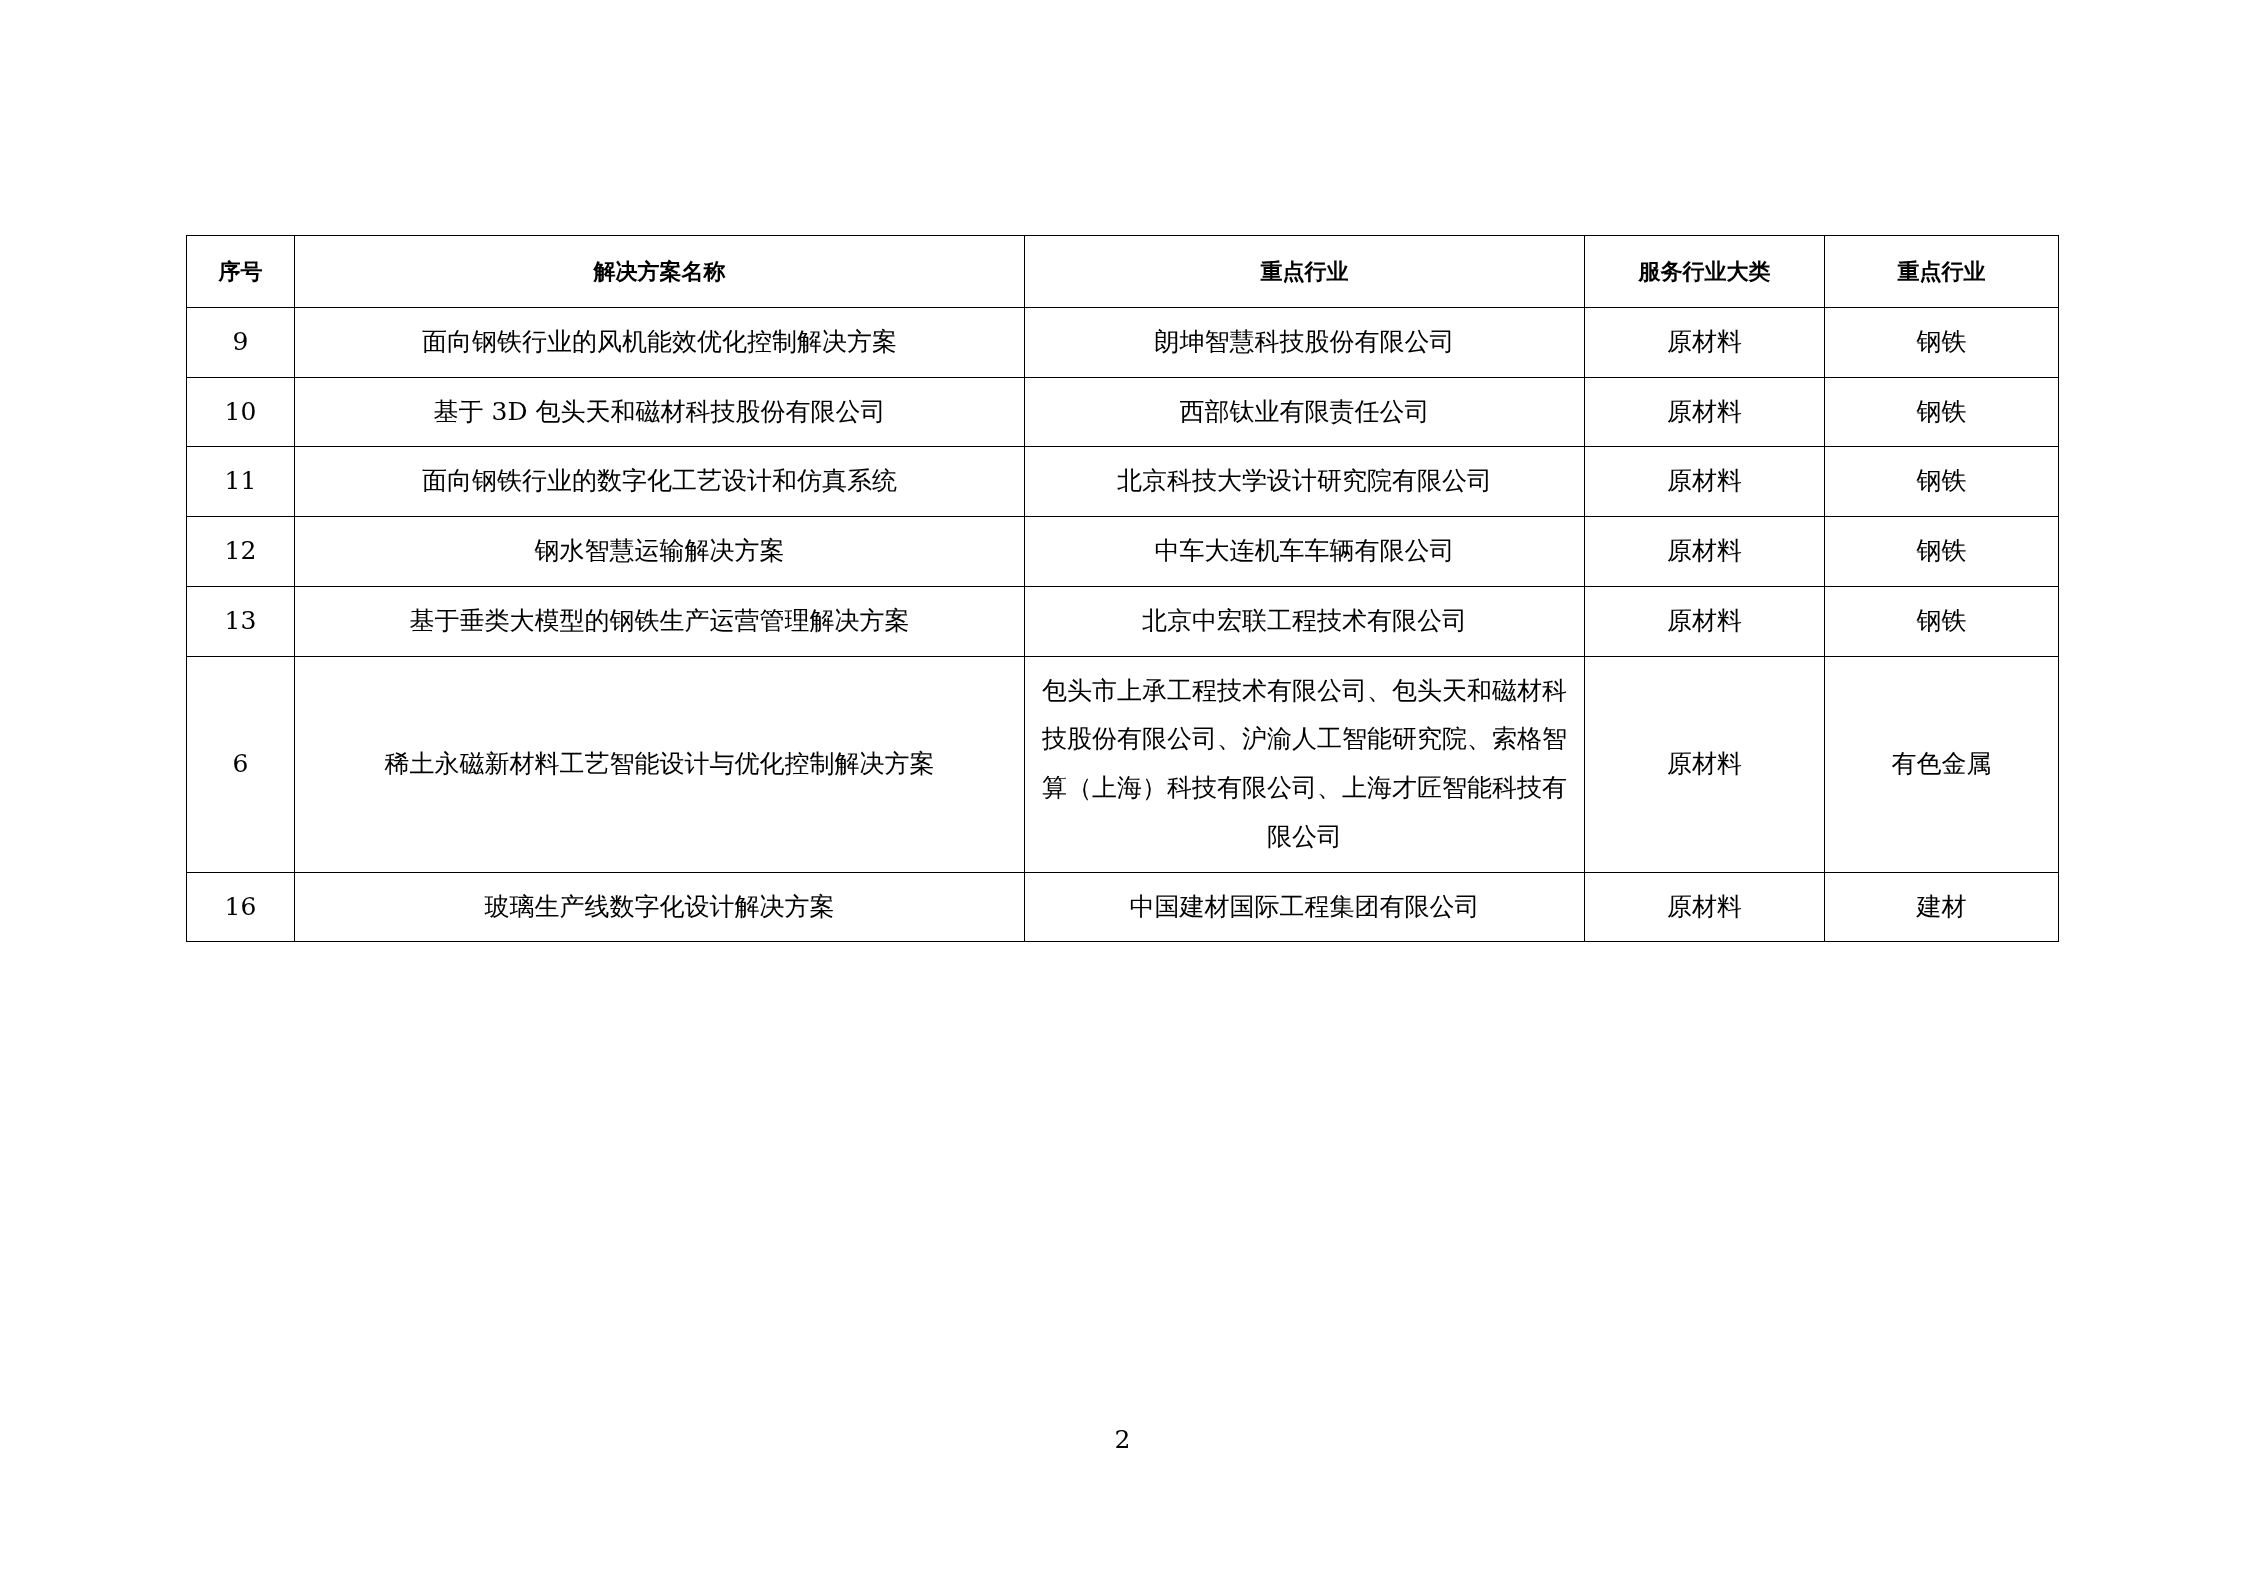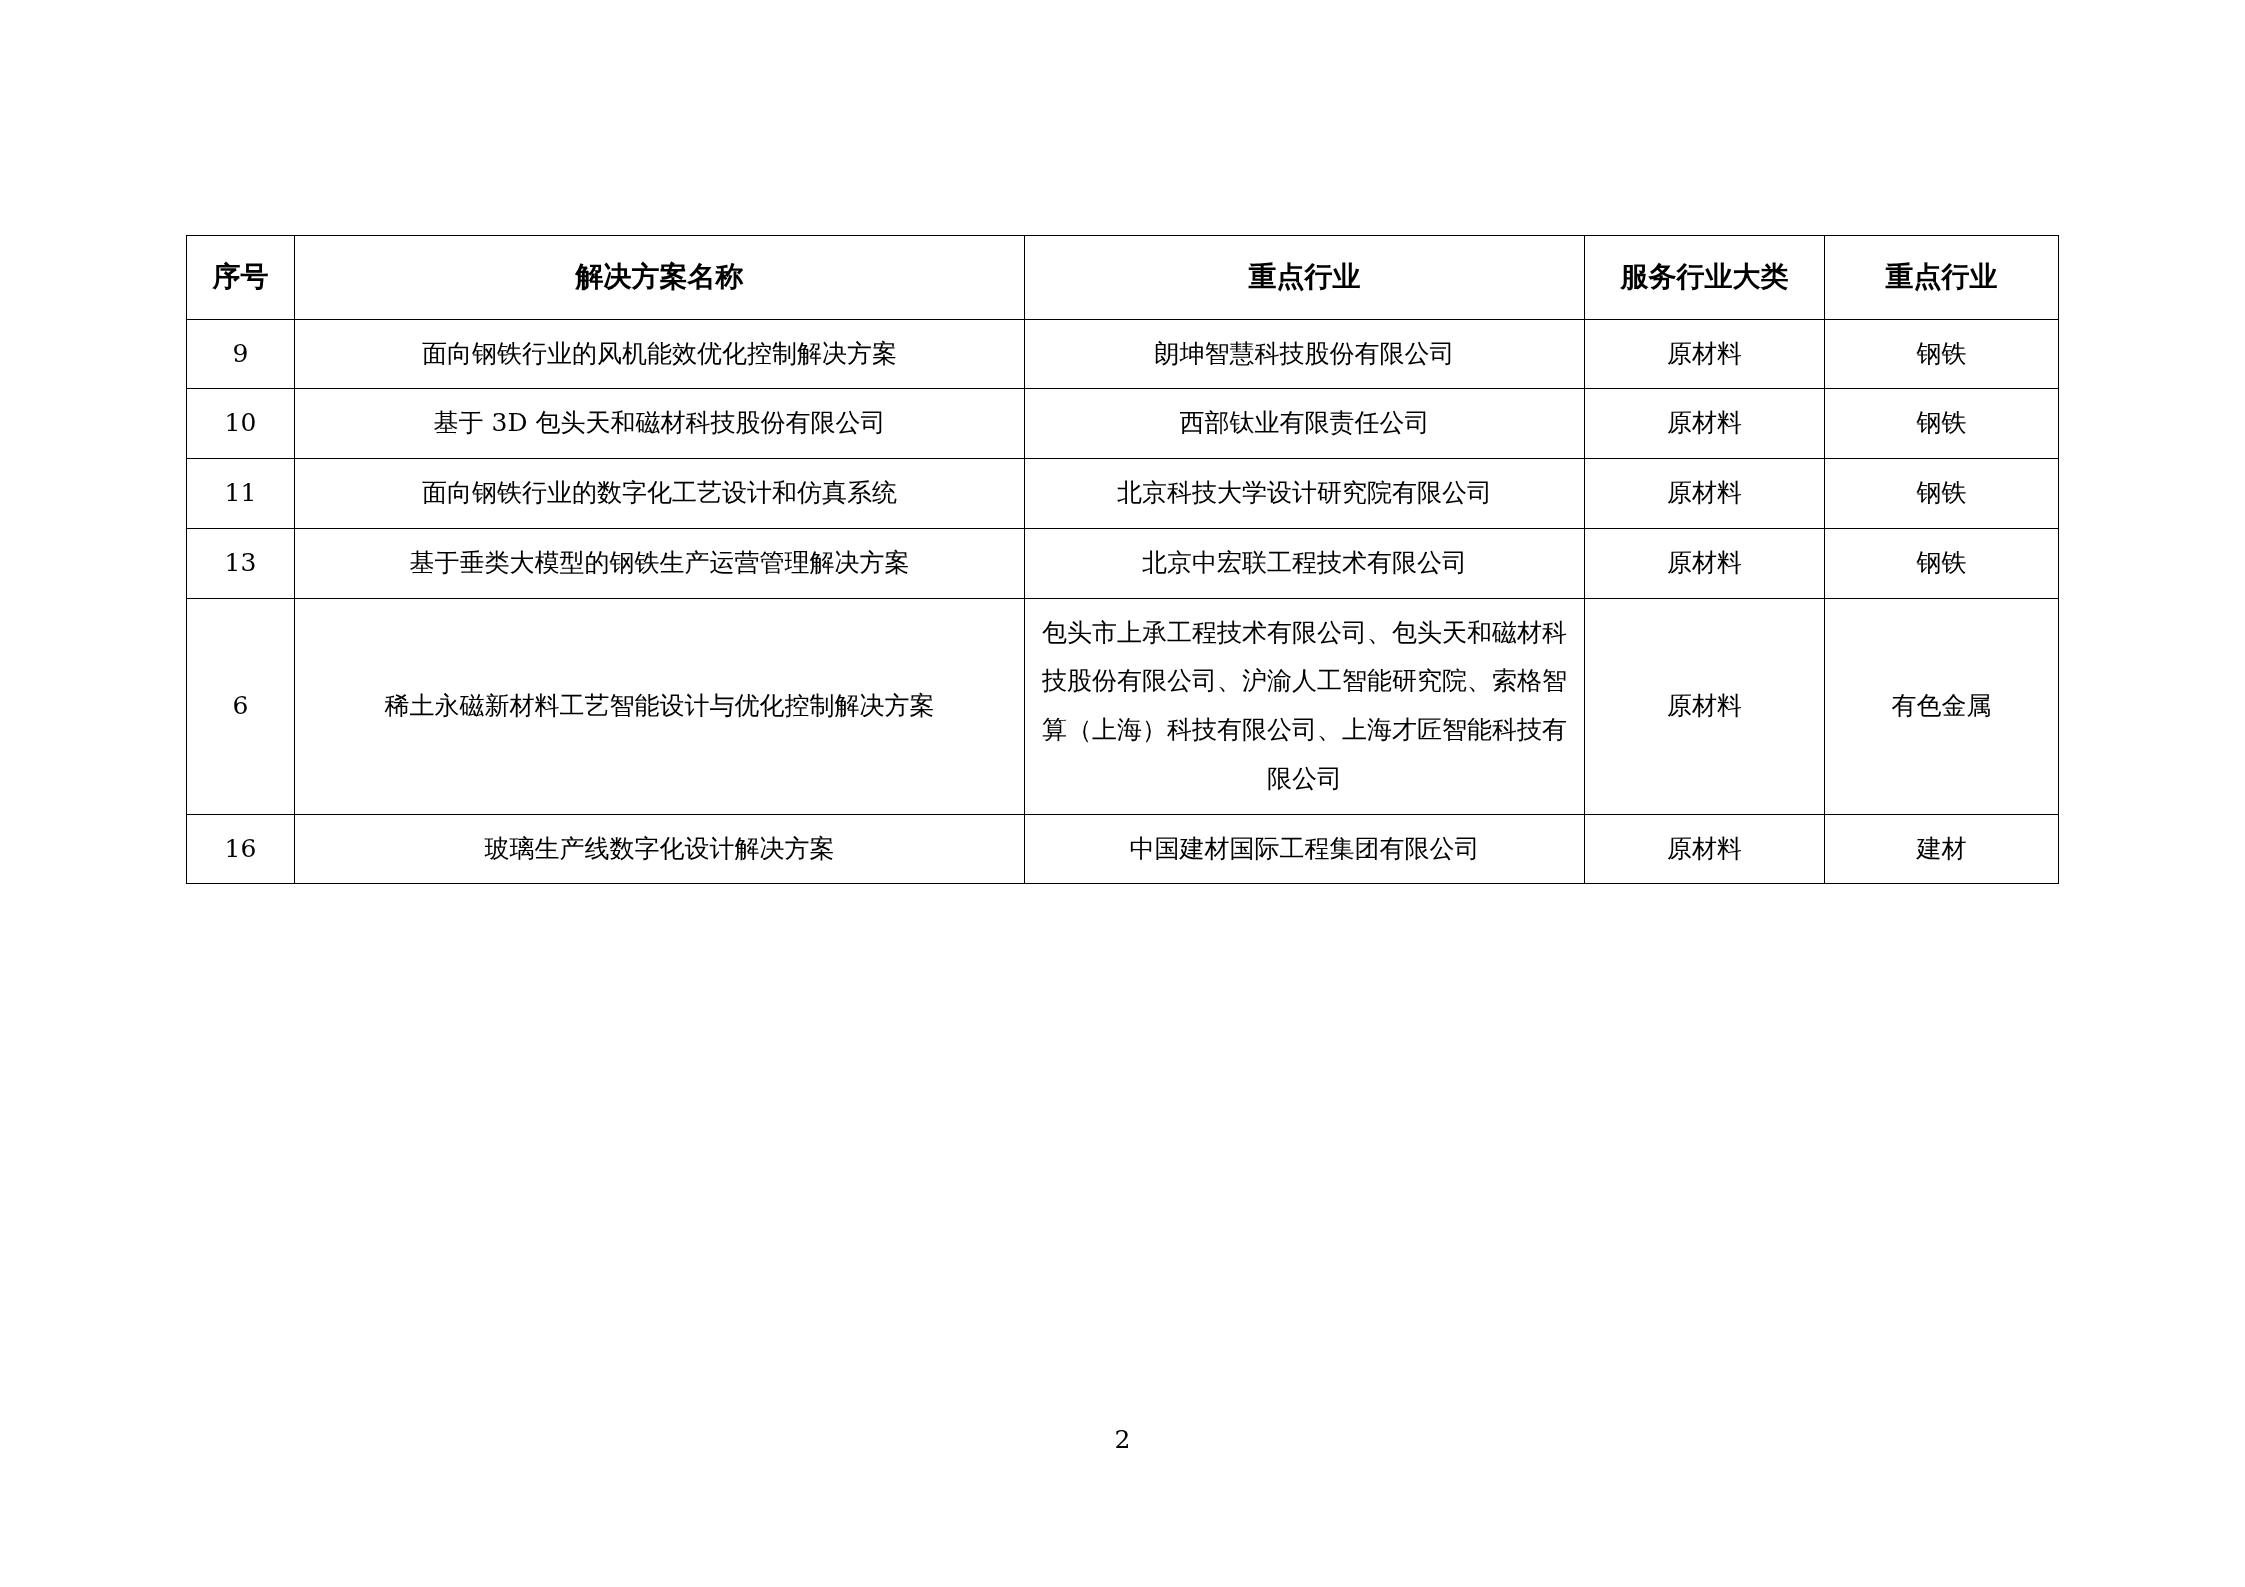--- a/index.html
+++ b/index.html
@@ -38,21 +38,21 @@
     text-align: center;
     vertical-align: middle;
     font-weight: normal;
     font-size: 25px;
     line-height: 1.95;
     padding: 10px 8px;
     font-family: "DejaVu Serif", "Liberation Serif", serif;
   }
   table.doc-table thead td {
     font-weight: bold;
-    font-size: 28px;
+    font-size: 22px;
     padding: 14px 16px;
   }
   .col-idx { width: 108px; }
   .col-name { width: 730px; }
   .col-unit { width: 560px; }
   .col-cat { width: 240px; }
   .col-key { width: 234px; }
 
   .cell-multiline {
     line-height: 2.2;
@@ -109,20 +109,27 @@
           <td>钢铁</td>
         </tr>
         <tr>
           <td>11</td>
           <td>面向钢铁行业的数字化工艺设计和仿真系统</td>
           <td>北京科技大学设计研究院有限公司</td>
           <td>原材料</td>
           <td>钢铁</td>
         </tr>
         <tr>
+          <td>12</td>
+          <td>钢水智慧运输解决方案</td>
+          <td>中车大连机车车辆有限公司</td>
+          <td>原材料</td>
+          <td>钢铁</td>
+        </tr>
+        <tr>
           <td>13</td>
           <td>基于垂类大模型的钢铁生产运营管理解决方案</td>
           <td>北京中宏联工程技术有限公司</td>
           <td>原材料</td>
           <td>钢铁</td>
         </tr>
         <tr>
           <td>6</td>
           <td class="cell-name-tall">稀土永磁新材料工艺智能设计与优化控制解决方案</td>
           <td class="cell-multiline">包头市上承工程技术有限公司、包头天和磁材科技股份有限公司、沪渝人工智能研究院、索格智算（上海）科技有限公司、上海才匠智能科技有限公司</td>

